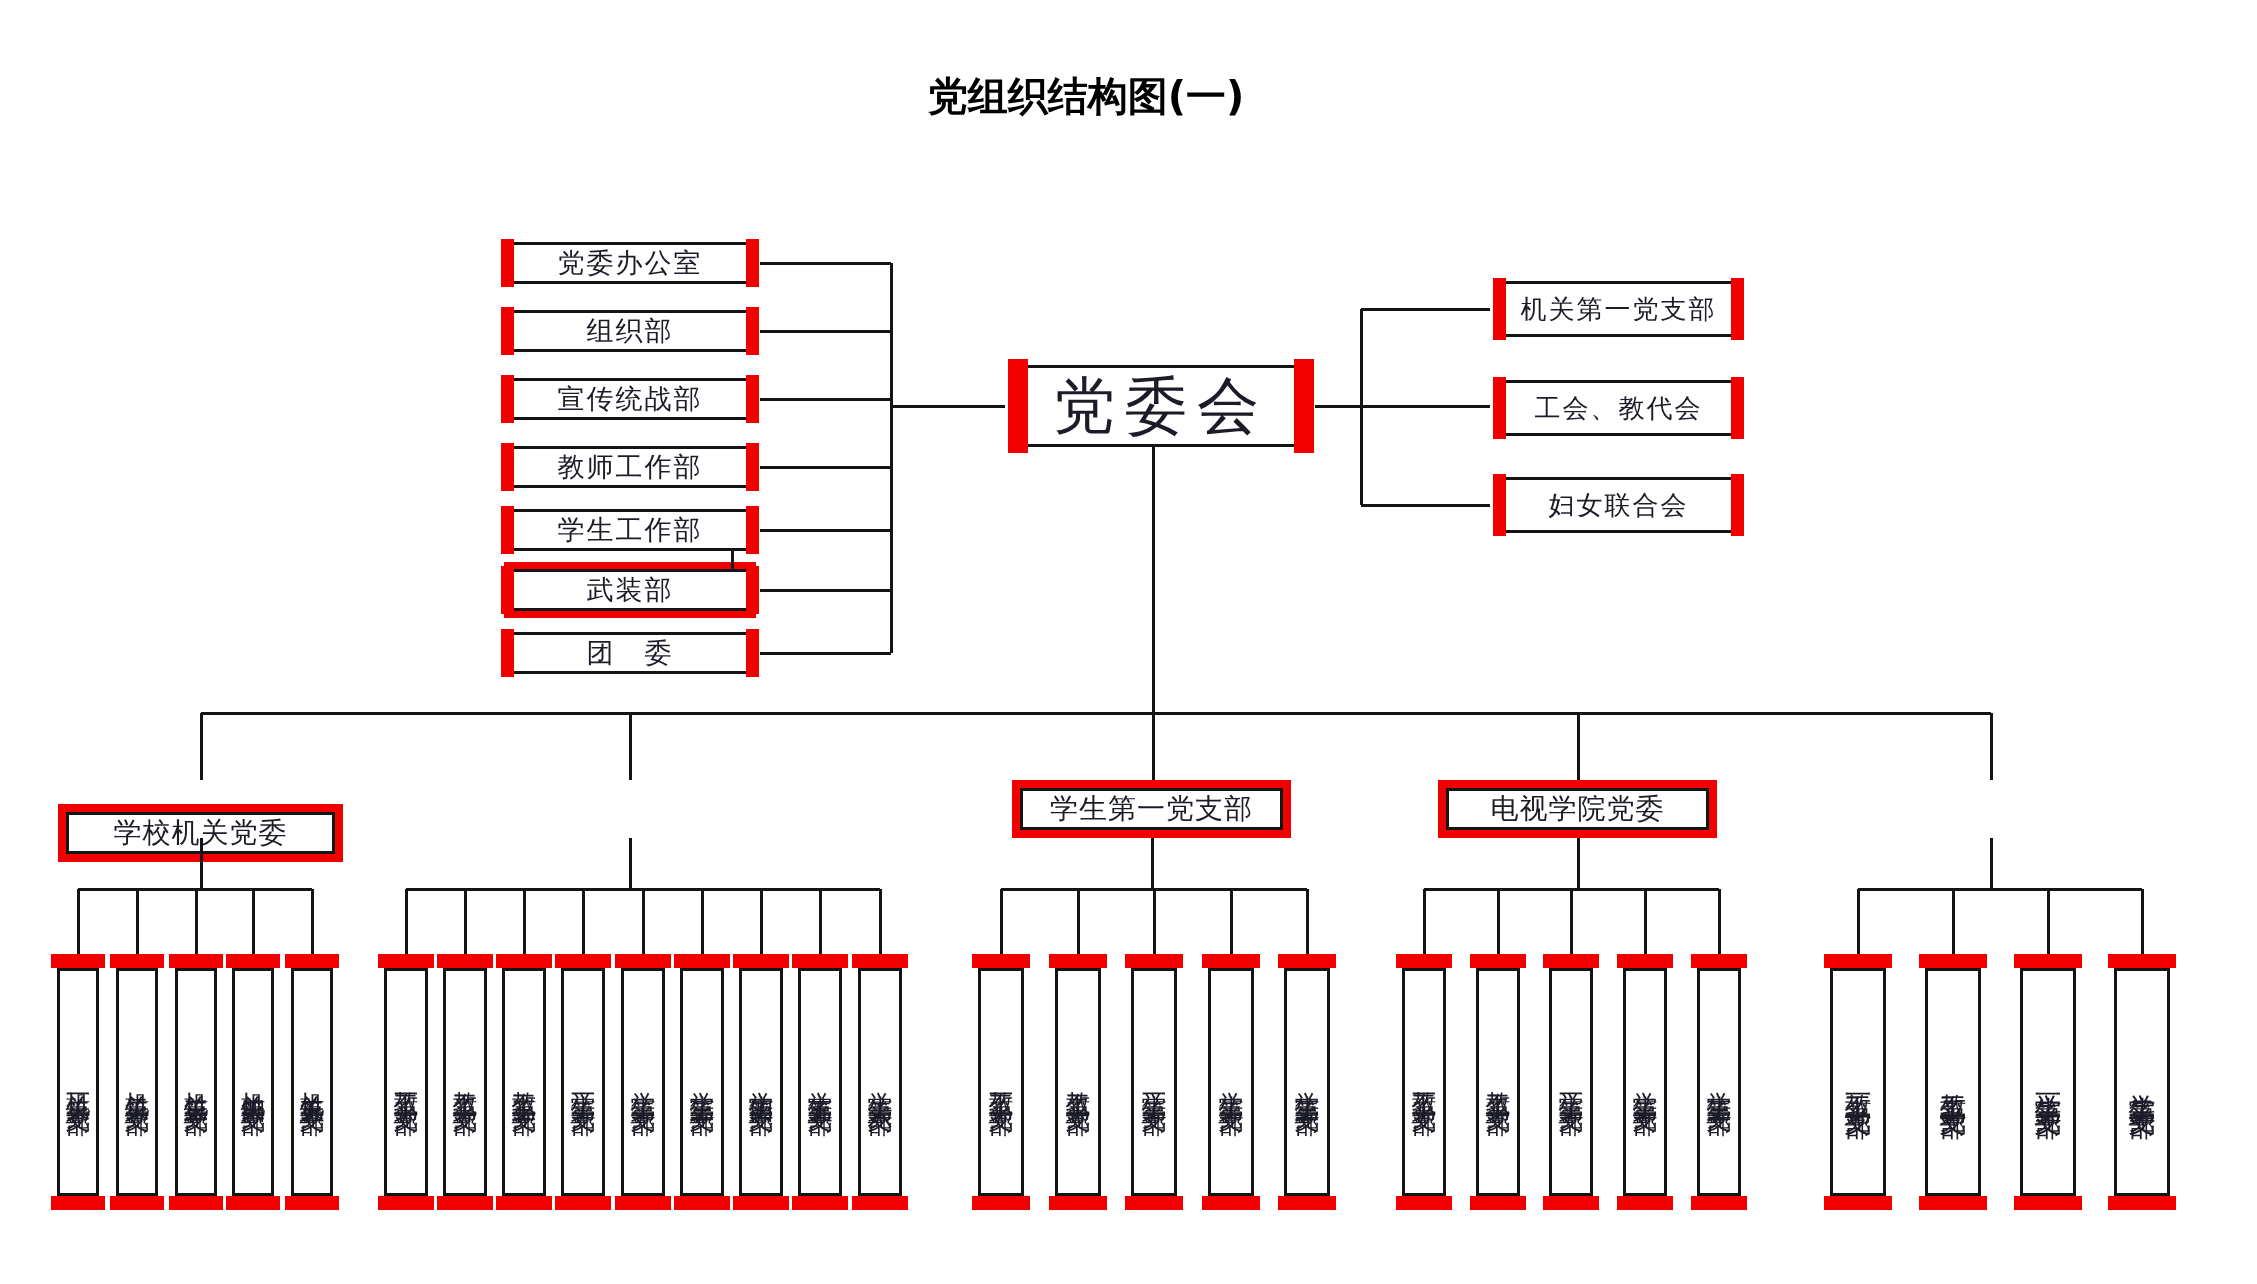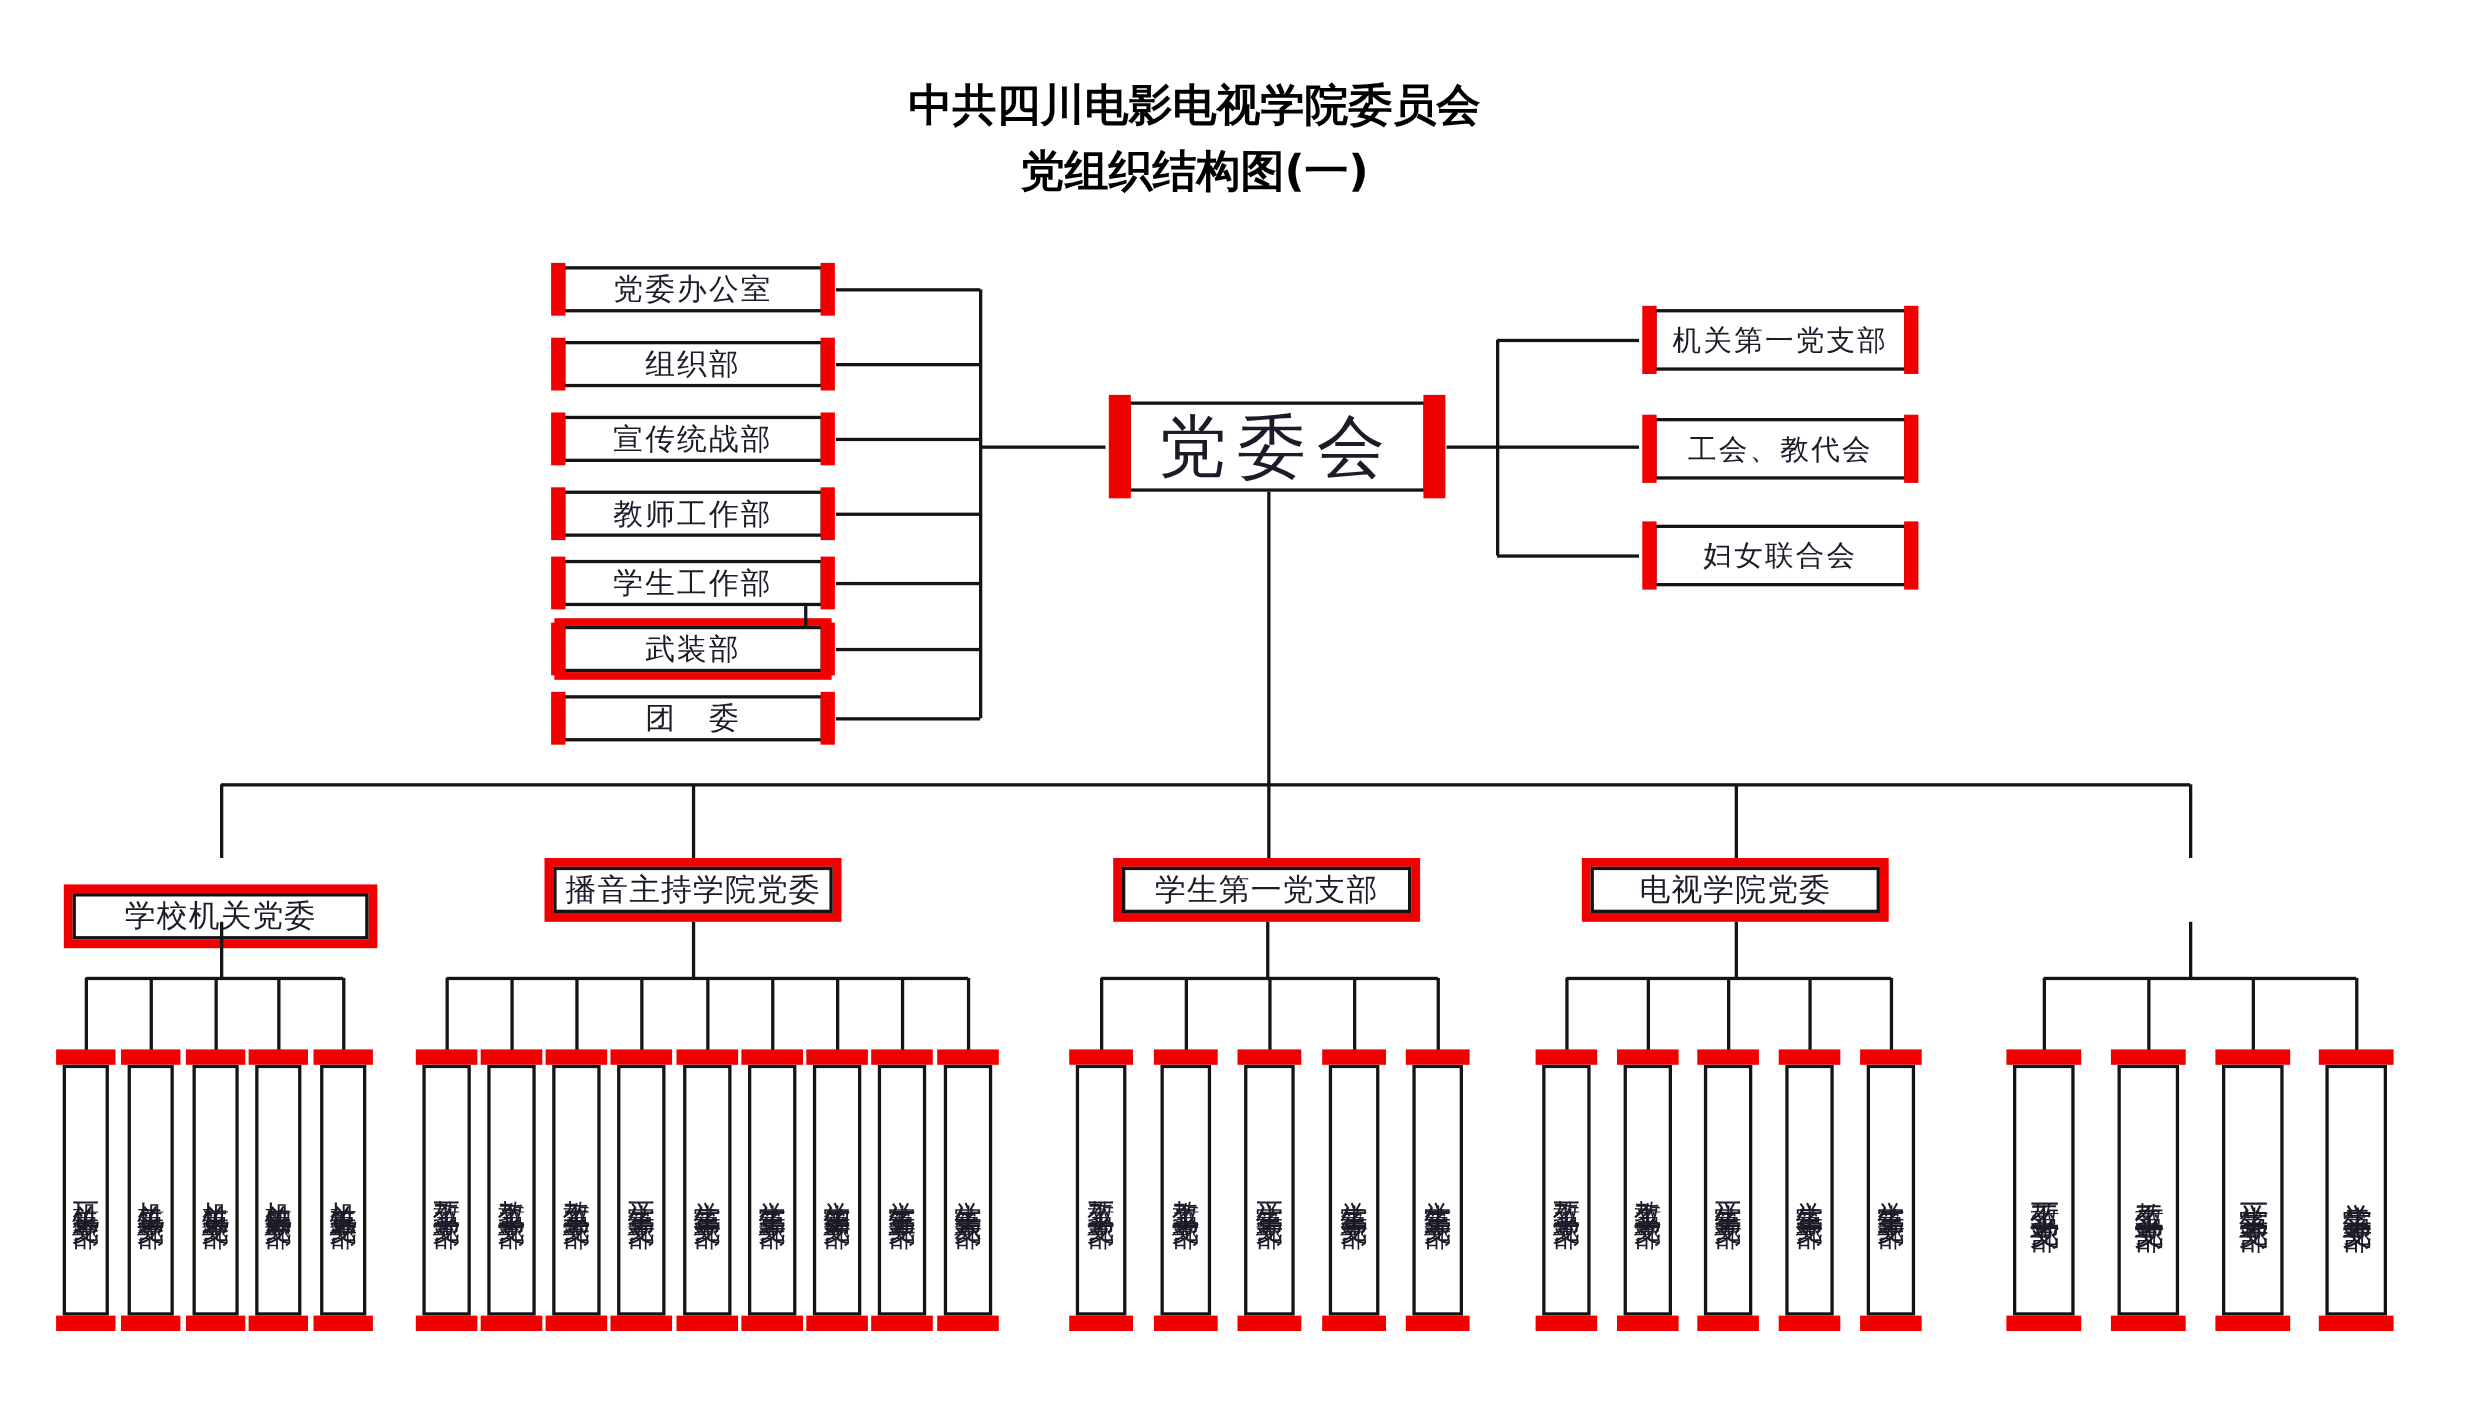--- a/index.html
+++ b/index.html
@@ -45,21 +45,20 @@
     font-size:25px; letter-spacing:3px;
   }
   .leaf-wide { font-size:27px; }
   .leaf-cap { position:absolute; height:14px; background:#f20000; }
 </style>
 </head>
 <body>
 
 <div id="canvas">
   <div class="title">
-    <div>中共四川电影电视学院委员会</div>
     <div>党组织结构图(一)</div>
   </div>
 <div class="hbox" style="left: 511px; top: 242px; width: 232px; height: 36px;">党委办公室</div>
     <div class="line" style="left: 760px; top: 262px; width: 131px; height: 3px;"></div>
     <div class="hbox" style="left: 511px; top: 310px; width: 232px; height: 36px;">组织部</div>
     <div class="line" style="left: 760px; top: 330px; width: 131px; height: 3px;"></div>
     <div class="hbox" style="left: 511px; top: 378px; width: 232px; height: 36px;">宣传统战部</div>
     <div class="line" style="left: 760px; top: 398px; width: 131px; height: 3px;"></div>
     <div class="hbox" style="left: 511px; top: 446px; width: 232px; height: 36px;">教师工作部</div>
     <div class="line" style="left: 760px; top: 466px; width: 131px; height: 3px;"></div>
@@ -102,23 +101,20 @@
     <div class="leaf-box" style="left: 175px; top: 968px; width: 36px; height: 222px;">机关第三党支部</div>
     <div class="line" style="left: 252px; top: 889px; width: 3px; height: 69px;"></div>
     <div class="leaf-cap" style="left: 226px; top: 954px; width: 54px;"></div>
     <div class="leaf-cap" style="left: 226px; top: 1196px; width: 54px;"></div>
     <div class="leaf-box" style="left: 232px; top: 968px; width: 36px; height: 222px;">机关第四党支部</div>
     <div class="line" style="left: 311px; top: 889px; width: 3px; height: 69px;"></div>
     <div class="leaf-cap" style="left: 285px; top: 954px; width: 54px;"></div>
     <div class="leaf-cap" style="left: 285px; top: 1196px; width: 54px;"></div>
     <div class="leaf-box" style="left: 291px; top: 968px; width: 36px; height: 222px;">机关第五党支部</div>
     <div class="line" style="left: 629px; top: 713px; width: 3px; height: 67px;"></div>
-    <div class="combox" style="left: 495px; top: 780px; width: 270px; height: 58px;">
-      <div class="combox-inner">播音主持学院党委</div>
-    </div>
     <div class="line" style="left: 629px; top: 838px; width: 3px; height: 51px;"></div>
     <div class="line" style="left: 406px; top: 888px; width: 474px; height: 3px;"></div>
     <div class="line" style="left: 405px; top: 889px; width: 3px; height: 69px;"></div>
     <div class="leaf-cap" style="left: 378px; top: 954px; width: 56px;"></div>
     <div class="leaf-cap" style="left: 378px; top: 1196px; width: 56px;"></div>
     <div class="leaf-box" style="left: 384px; top: 968px; width: 38px; height: 222px;">教工第一党支部</div>
     <div class="line" style="left: 464px; top: 889px; width: 3px; height: 69px;"></div>
     <div class="leaf-cap" style="left: 437px; top: 954px; width: 56px;"></div>
     <div class="leaf-cap" style="left: 437px; top: 1196px; width: 56px;"></div>
     <div class="leaf-box" style="left: 443px; top: 968px; width: 38px; height: 222px;">教工第二党支部</div>

